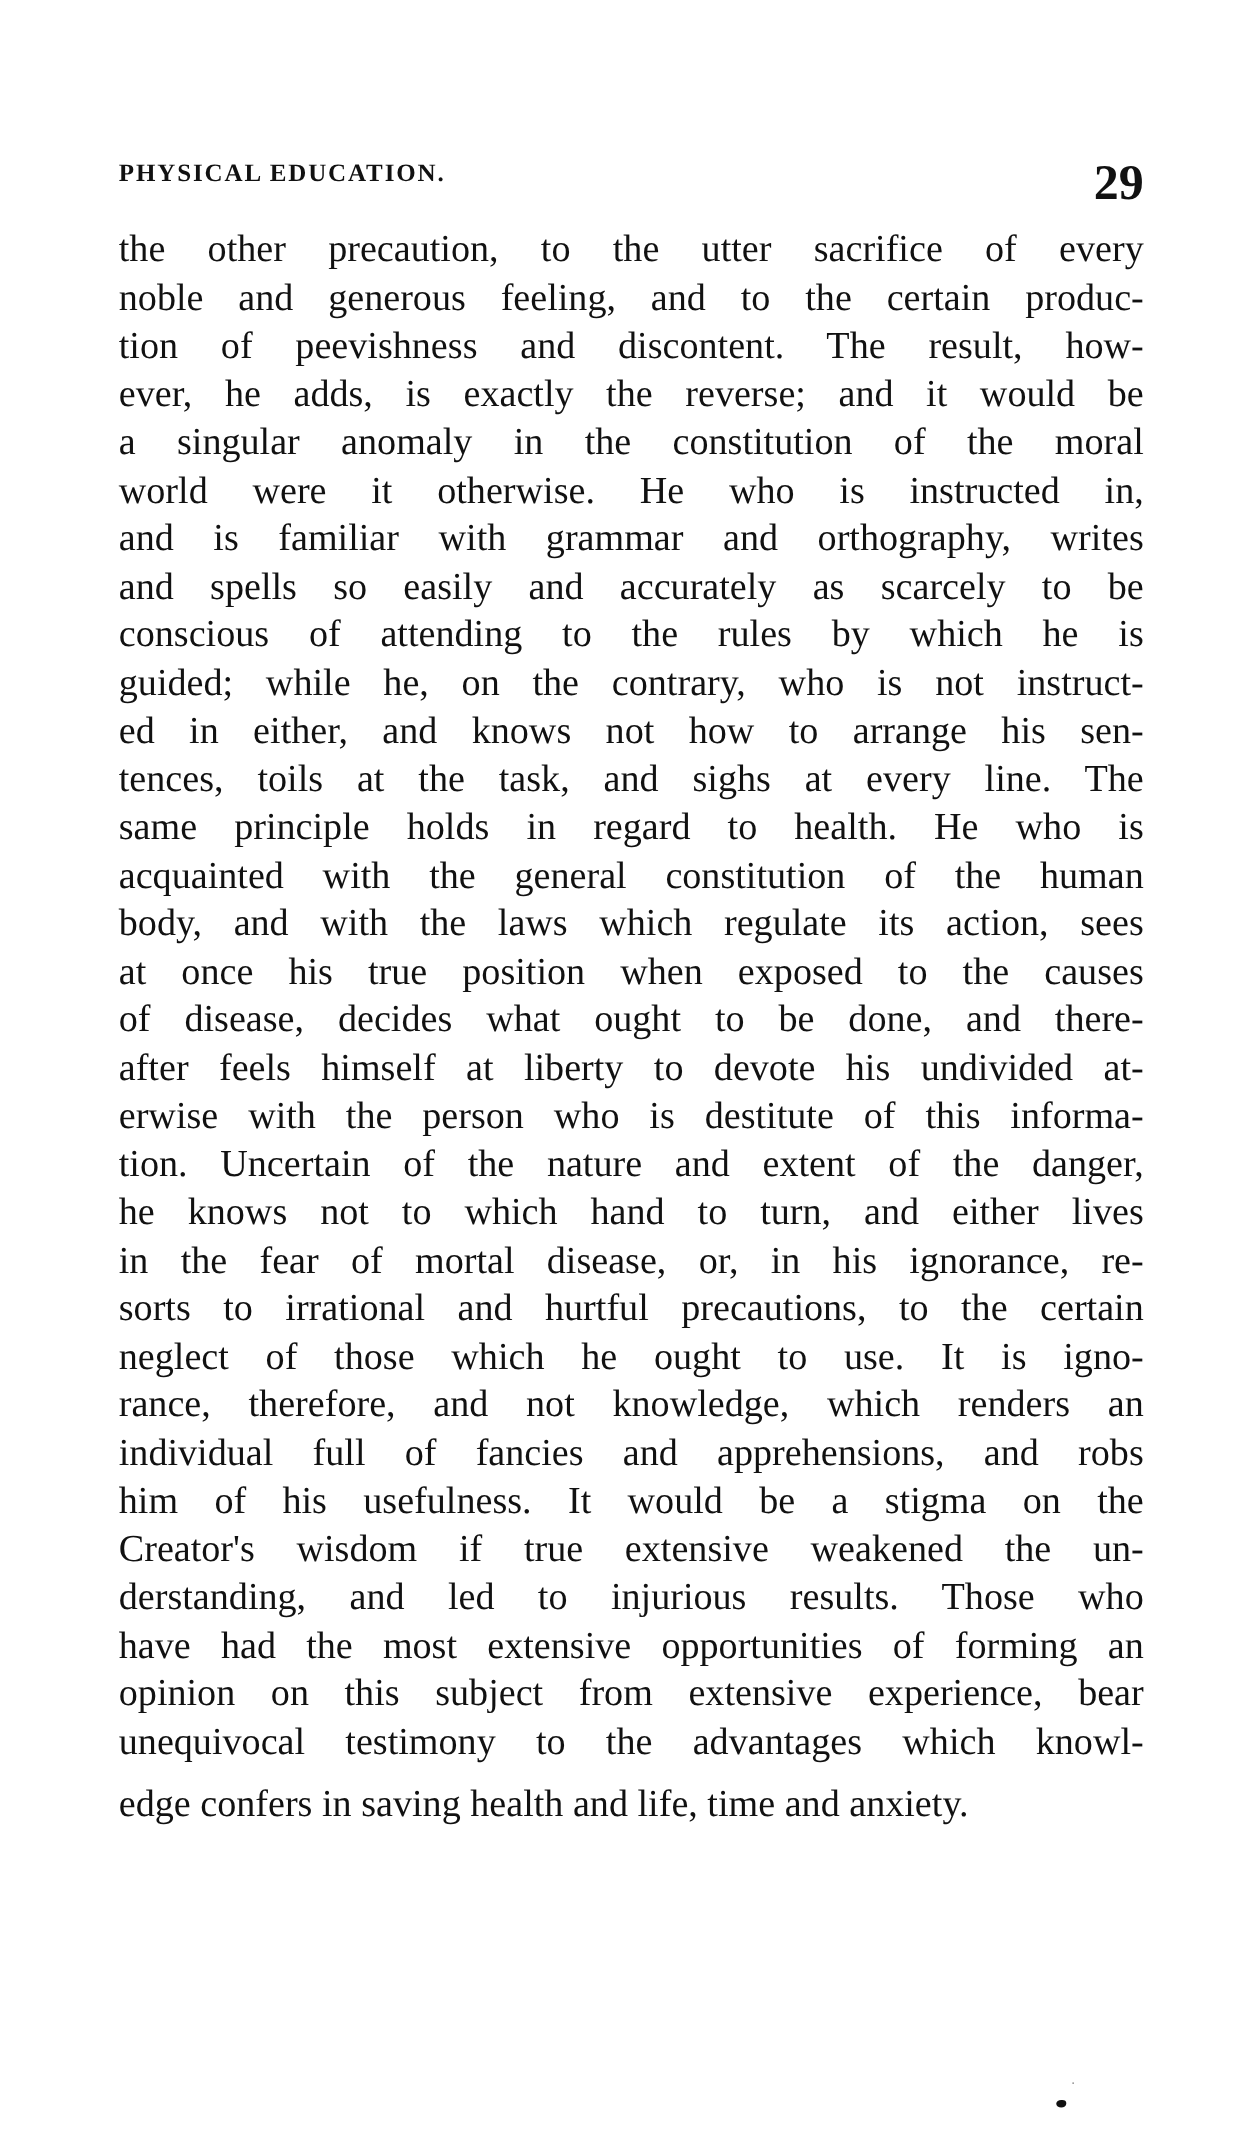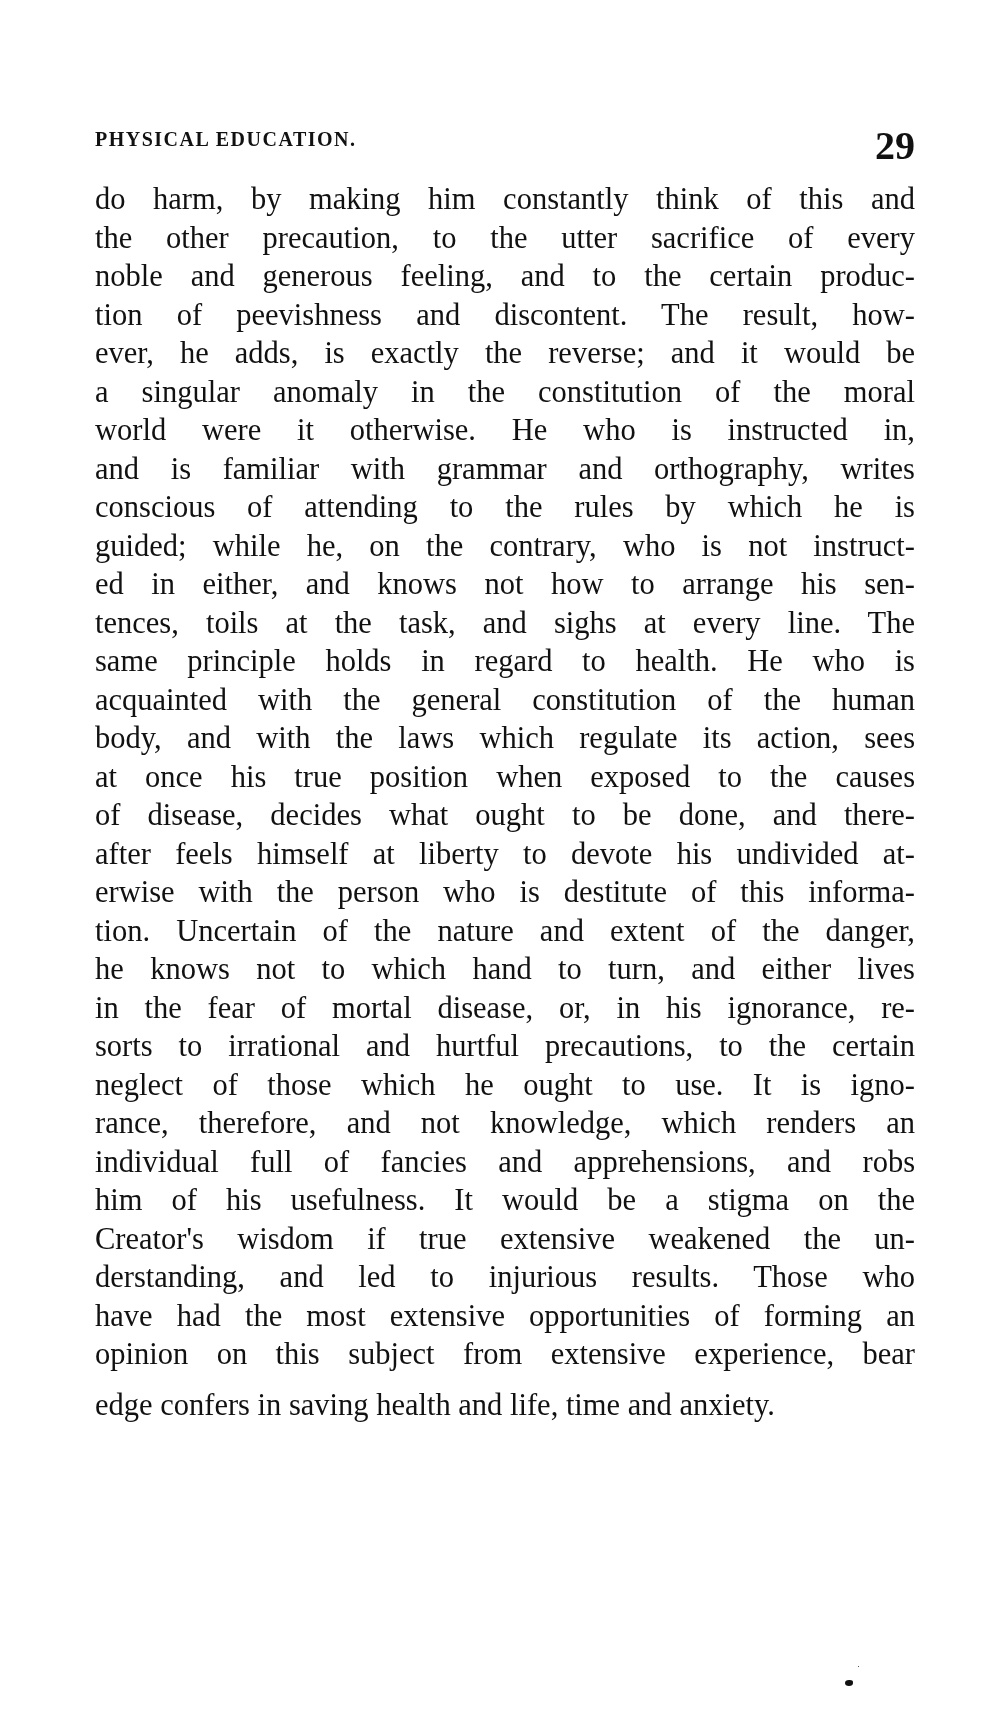--- a/index.html
+++ b/index.html
@@ -34,28 +34,28 @@
 </head>
 <body>
 
 <div class="page">
   <div class="running-head">
     <div class="head-title">PHYSICAL EDUCATION.</div>
     <div class="page-number">29</div>
   </div>
 
   <div class="body-text" id="body-text">
-      <span class="line">do harm, by making him constantly think of this and</span>
       <span class="line">the other precaution, to the utter sacrifice of every</span>
       <span class="line">noble and generous feeling, and to the certain produc-</span>
       <span class="line">tion of peevishness and discontent.  The result, how-</span>
       <span class="line">ever, he adds, is exactly the reverse; and it would be</span>
       <span class="line">a singular anomaly in the constitution of the moral</span>
       <span class="line">world were it otherwise.  He who is instructed in,</span>
       <span class="line">and is familiar with grammar and orthography, writes</span>
+      <span class="line">and spells so easily and accurately as scarcely to be</span>
       <span class="line">conscious of attending to the rules by which he is</span>
       <span class="line">guided; while he, on the contrary, who is not instruct-</span>
       <span class="line">ed in either, and knows not how to arrange his sen-</span>
       <span class="line">tences, toils at the task, and sighs at every line.  The</span>
       <span class="line">same principle holds in regard to health.  He who is</span>
       <span class="line">acquainted with the general constitution of the human</span>
       <span class="line">body, and with the laws which regulate its action, sees</span>
       <span class="line">at once his true position when exposed to the causes</span>
       <span class="line">of disease, decides what ought to be done, and there-</span>
       <span class="line">after feels himself at liberty to devote his undivided at-</span>
@@ -65,18 +65,19 @@
       <span class="line">in the fear of mortal disease, or, in his ignorance, re-</span>
       <span class="line">sorts to irrational and hurtful precautions, to the certain</span>
       <span class="line">neglect of those which he ought to use.  It is igno-</span>
       <span class="line">rance, therefore, and not knowledge, which renders an</span>
       <span class="line">individual full of fancies and apprehensions, and robs</span>
       <span class="line">him of his usefulness.  It would be a stigma on the</span>
       <span class="line">Creator's wisdom if true extensive weakened the un-</span>
       <span class="line">derstanding, and led to injurious results.  Those who</span>
       <span class="line">have had the most extensive opportunities of forming an</span>
       <span class="line">opinion on this subject from extensive experience, bear</span>
+      <span class="line">unequivocal testimony to the advantages which knowl-</span>
       <span class="line last">edge confers in saving health and life, time and anxiety.</span>
     </div>
 
   <div class="speck"></div>
   <div class="mark"></div>
 </div>
 
 </body></html>

